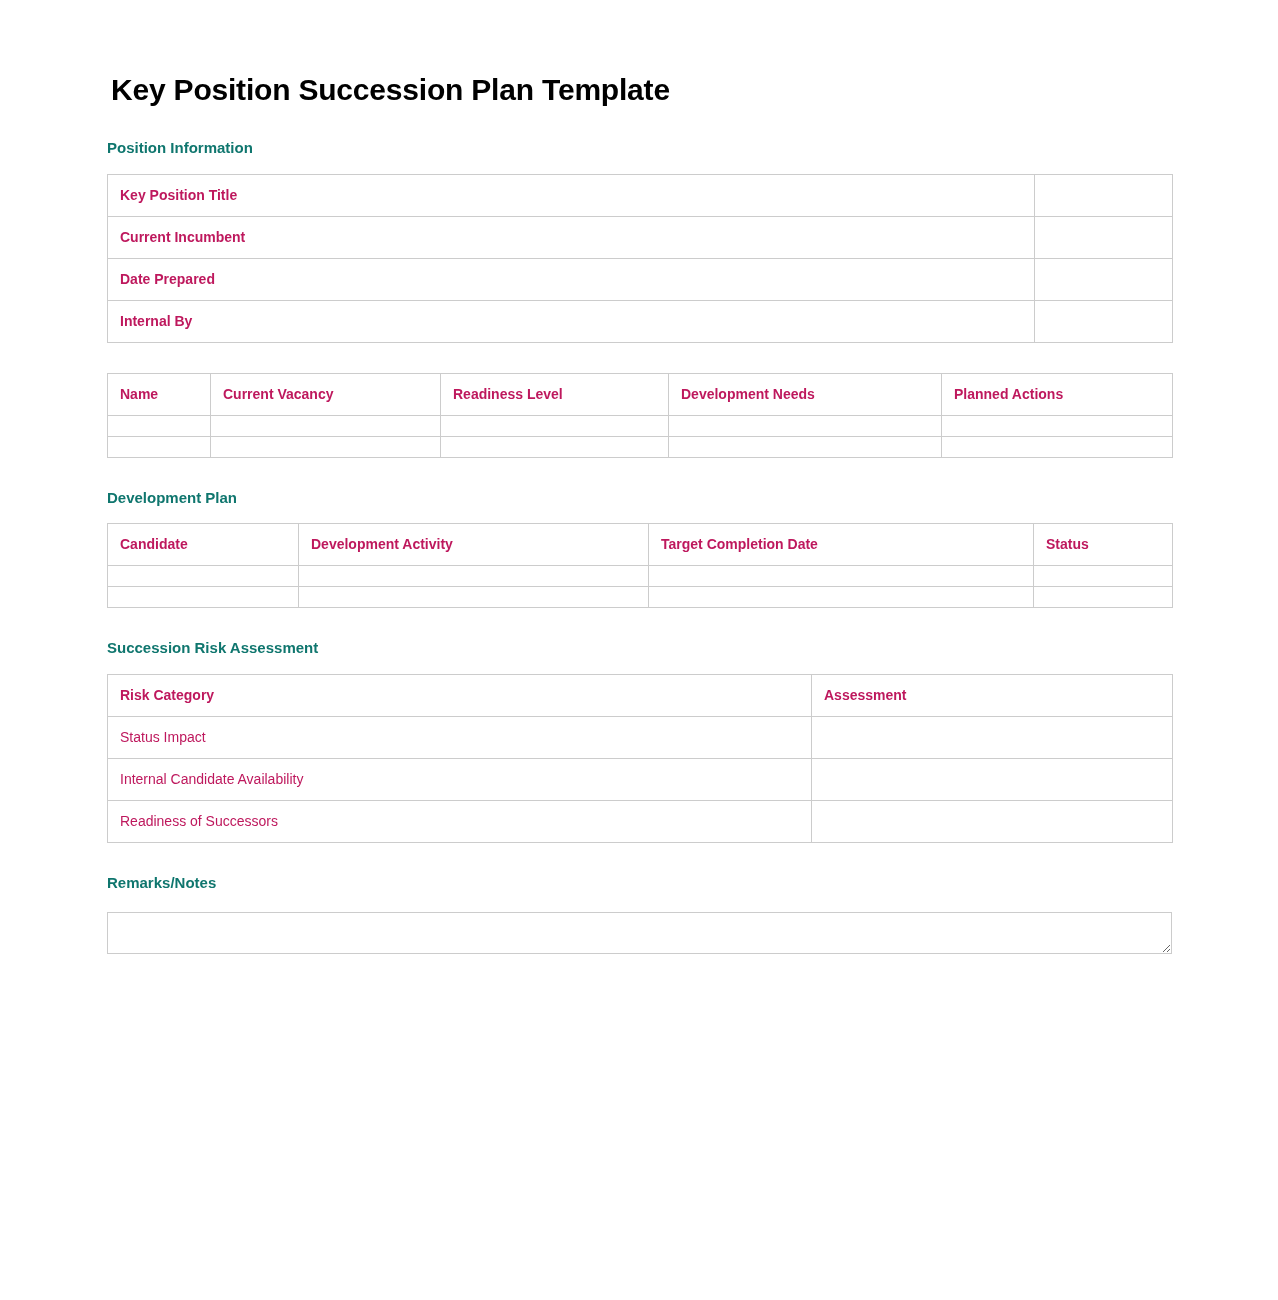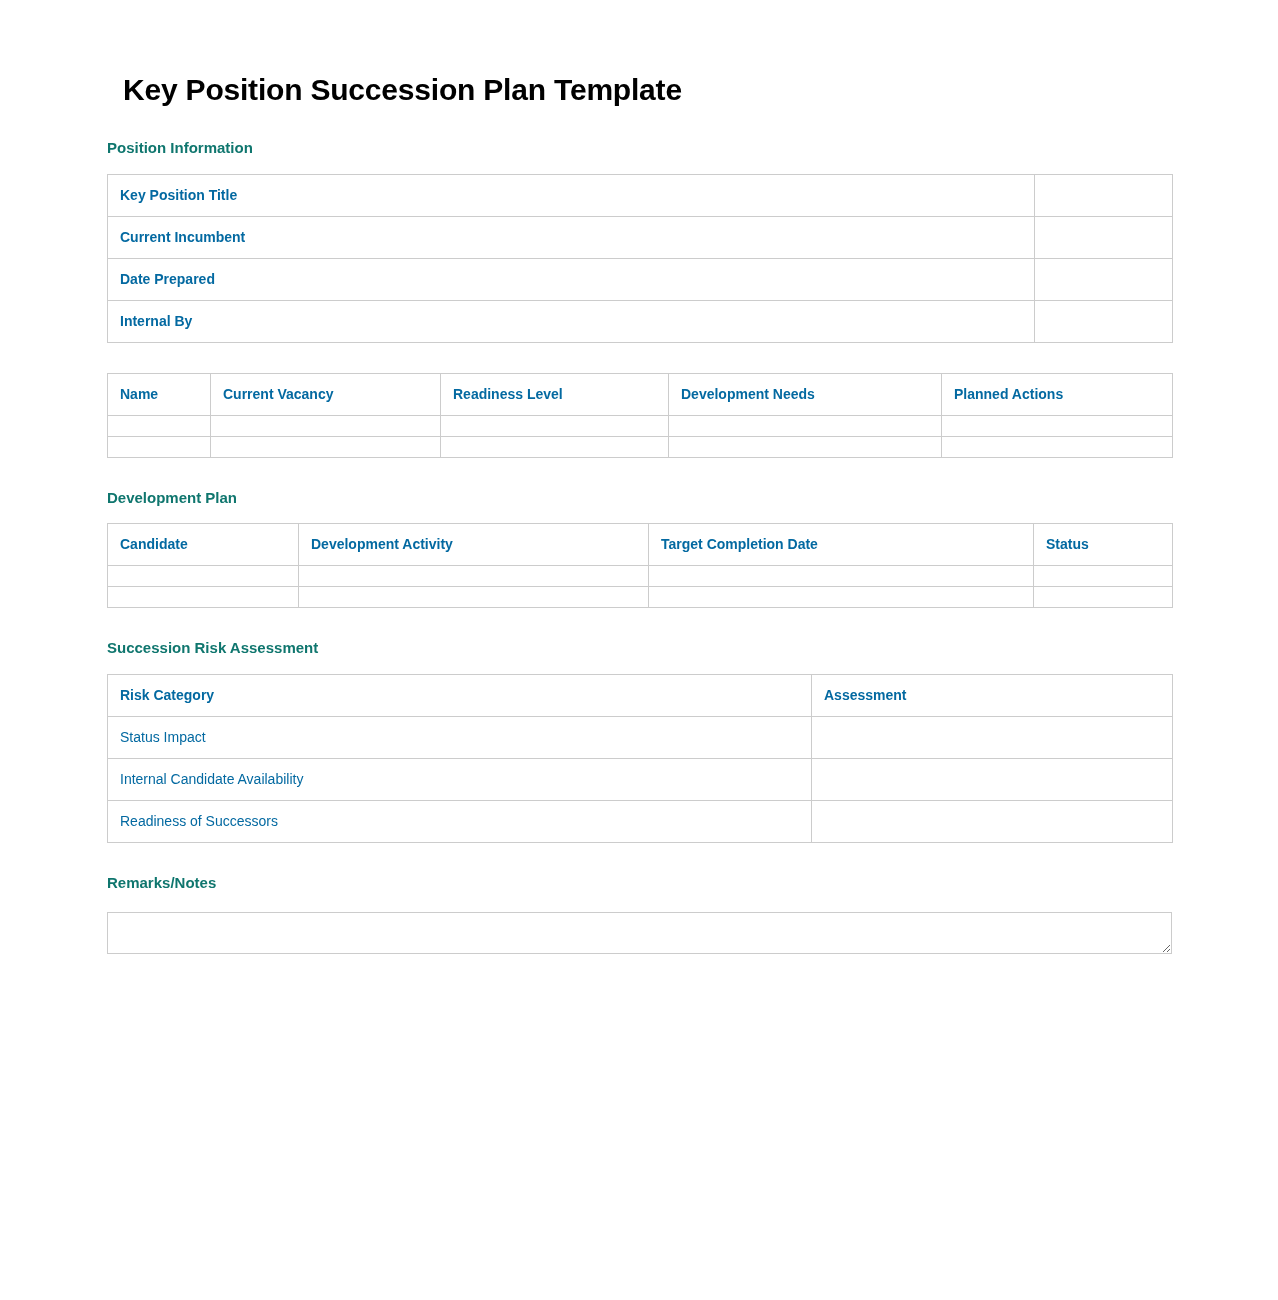--- a/index.html
+++ b/index.html
@@ -17,21 +17,21 @@
   }
   .page {
     padding: 72px 106px 0 107px;
     box-sizing: border-box;
     width: 1278px;
   }
   .doc-title {
     font-size: 30px;
     font-weight: bold;
     line-height: 1.2;
-    margin: 0 0 30px 16px;
+    margin: 0 0 30px 4px;
     letter-spacing: -0.2px;
     color: #000;
   }
   .section-heading {
     font-size: 15px;
     font-weight: bold;
     margin: 0 0 16px 0;
     line-height: 1.3;
     color: #0f766e;
   }
@@ -45,21 +45,21 @@
     background: #ffffff;
   }
   table.grid th,
   table.grid td {
     border: 1px solid #cccccc;
     padding: 0 12px;
     text-align: left;
     vertical-align: middle;
     font-size: 14px;
     line-height: 1.35;
-    color: #0369a1;
+    color: #be185d;
     background: #ffffff;
     word-wrap: break-word;
   }
   table.grid th {
     font-weight: bold;
     height: 41px;
   }
   table.grid td.label {
     font-weight: bold;
     height: 41px;

